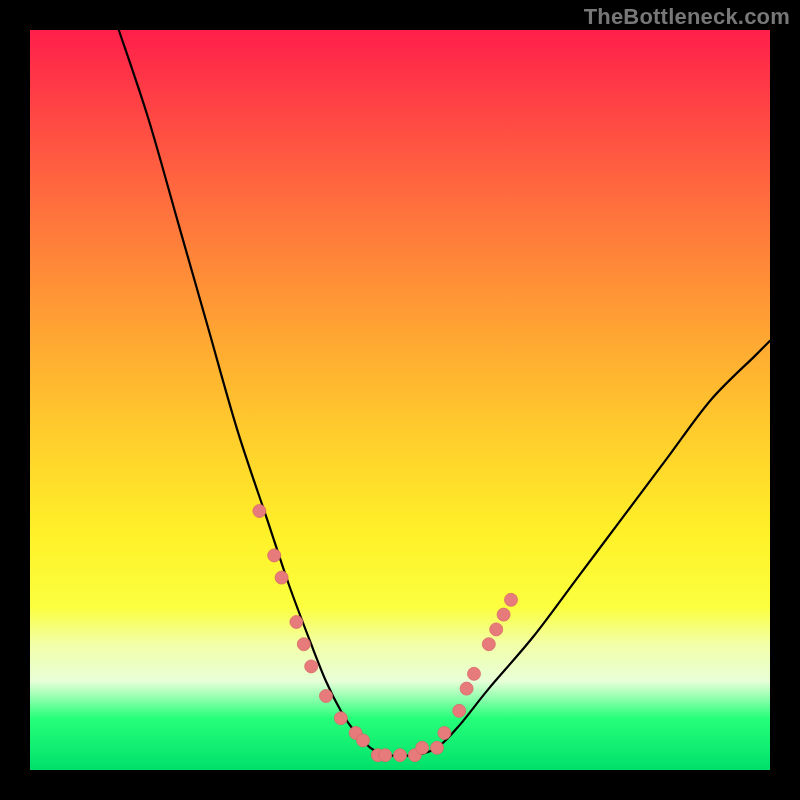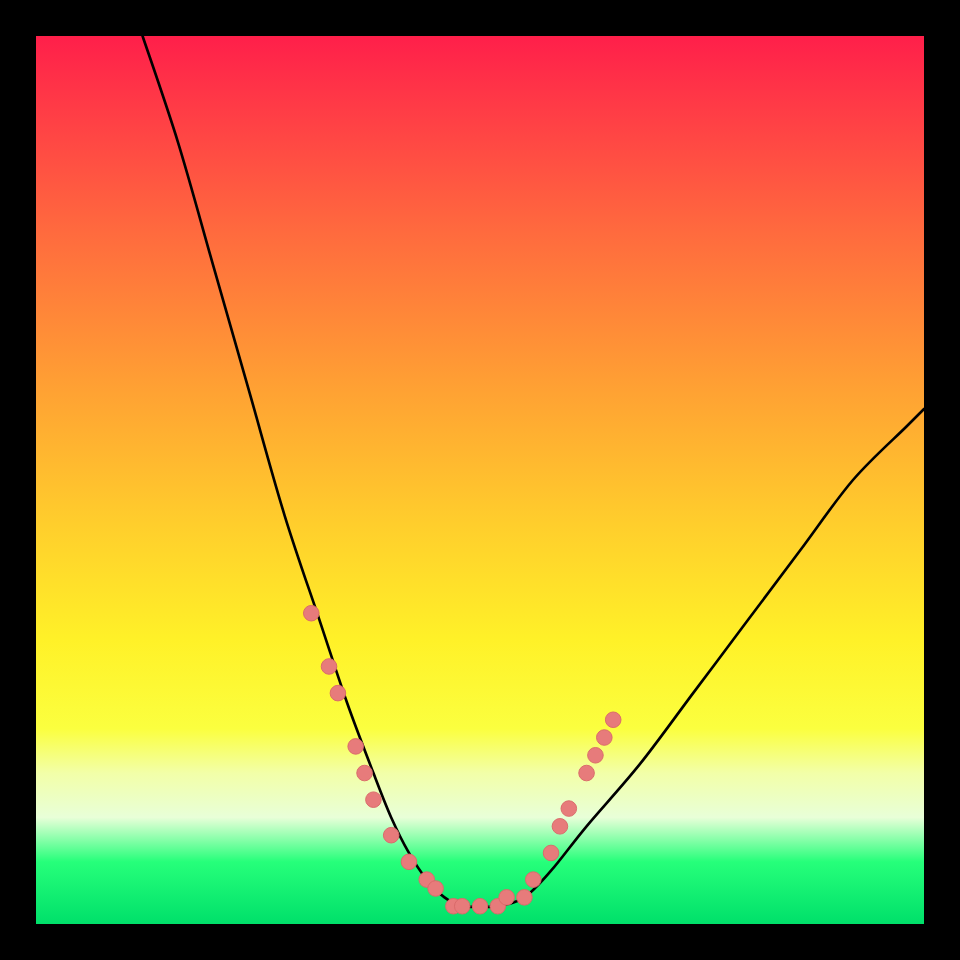--- a/index.html
+++ b/index.html
@@ -85,13 +85,14 @@
           <circle cx="429.2" cy="680.8" r="6.5" fill="#e77b7b" stroke="#d96a6a" stroke-width="0.8"></circle>
           <circle cx="436.59999999999997" cy="658.6" r="6.5" fill="#e77b7b" stroke="#d96a6a" stroke-width="0.8"></circle>
           <circle cx="444" cy="643.8" r="6.5" fill="#e77b7b" stroke="#d96a6a" stroke-width="0.8"></circle>
           <circle cx="458.8" cy="614.2" r="6.5" fill="#e77b7b" stroke="#d96a6a" stroke-width="0.8"></circle>
           <circle cx="466.2" cy="599.4" r="6.5" fill="#e77b7b" stroke="#d96a6a" stroke-width="0.8"></circle>
           <circle cx="473.6" cy="584.6" r="6.5" fill="#e77b7b" stroke="#d96a6a" stroke-width="0.8"></circle>
           <circle cx="481" cy="569.8" r="6.5" fill="#e77b7b" stroke="#d96a6a" stroke-width="0.8"></circle>
         </g>
     </svg>
   </div>
+  <div class="watermark">TheBottleneck.com</div>
 </div>
 
 </body></html>

